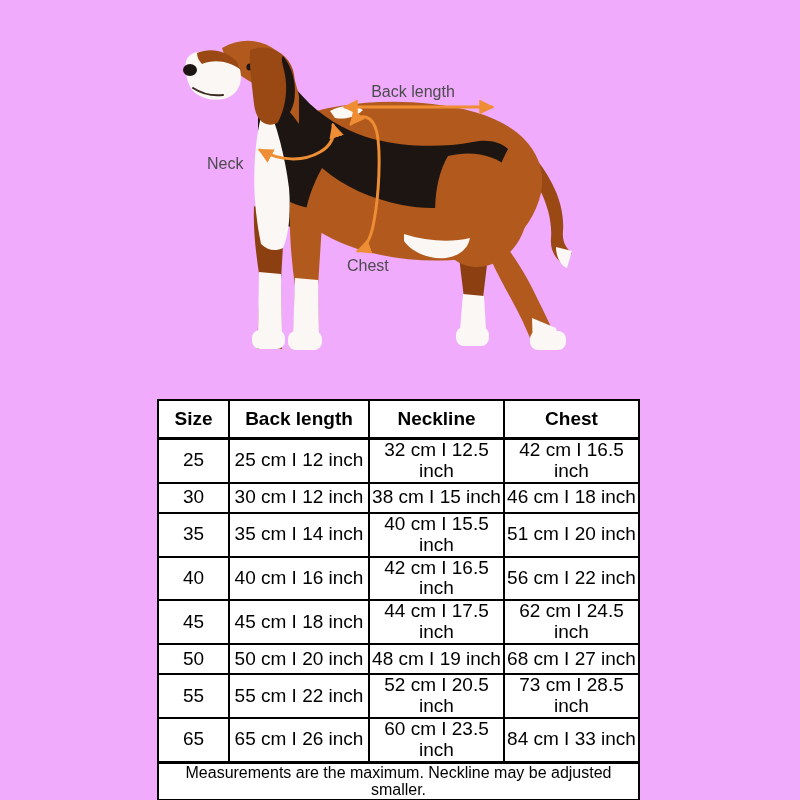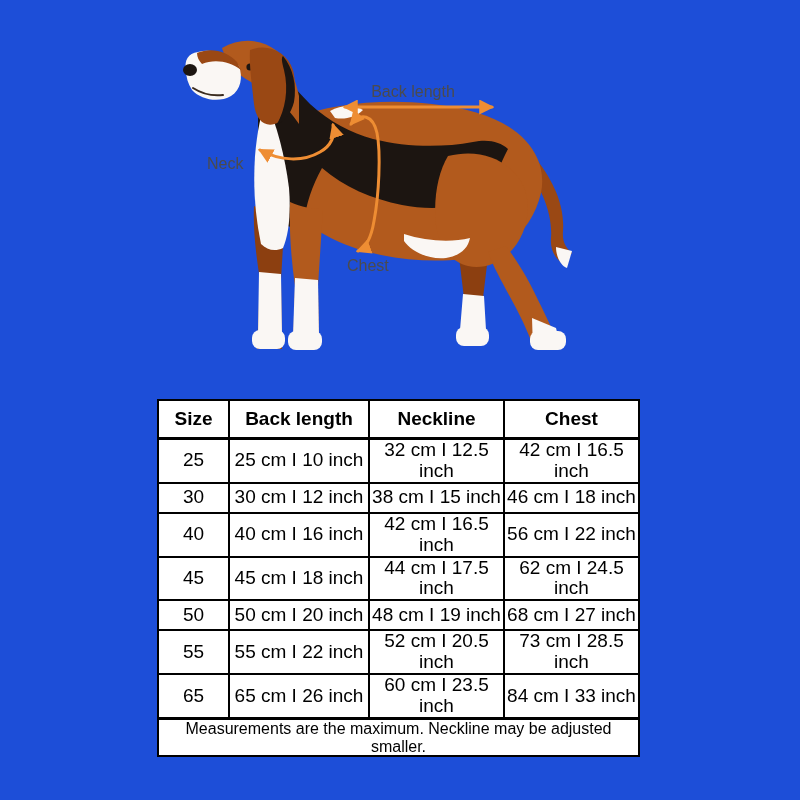--- a/index.html
+++ b/index.html
@@ -1,17 +1,17 @@
 <!DOCTYPE html>
 <html style="--c-arrow: #EE8D33; --c-label: #4B4B4D; --c-fur: #B25A1D; --c-furdark: #8C3F10; --c-furdeep: #9A4814; --c-coat: #1C1511; --c-white: #FAF7F4;"><head>
 <meta charset="utf-8">
 <style>
   html,body{margin:0;padding:0;background:#fff;}
   body{font-family:"Liberation Sans","DejaVu Sans",sans-serif;color:#000;}
-  .canvas{position:relative;width:800px;height:800px;background:#1d4ed8;overflow:hidden;}
+  .canvas{position:relative;width:800px;height:800px;background:#f0abfc;overflow:hidden;}
 
   
   :root{
     --c-arrow:#EE8D33; --c-label:#4B4B4D;
     --c-fur:#B25A1D; --c-furdark:#8C3F10; --c-furdeep:#9A4814;
     --c-coat:#1C1511; --c-white:#FAF7F4;
   }
 
   .dog-svg{position:absolute;left:0;top:0;width:800px;height:400px;display:block;}
   .f-fur{fill:var(--c-fur);}
@@ -114,29 +114,35 @@
       <tr>
         <th>Size</th>
         <th>Back length</th>
         <th>Neckline</th>
         <th>Chest</th>
       </tr>
     </thead>
     <tbody>
       <tr>
         <td class="col-size">25</td>
-        <td>25 cm I 10 inch</td>
+        <td>25 cm I 12 inch</td>
         <td>32 cm I 12.5 inch</td>
         <td>42 cm I 16.5 inch</td>
       </tr>
       <tr>
         <td class="col-size">30</td>
         <td>30 cm I 12 inch</td>
         <td>38 cm I 15 inch</td>
         <td>46 cm I 18 inch</td>
+      </tr>
+      <tr>
+        <td class="col-size">35</td>
+        <td>35 cm I 14 inch</td>
+        <td>40 cm I 15.5 inch</td>
+        <td>51 cm I 20 inch</td>
       </tr>
       <tr>
         <td class="col-size">40</td>
         <td>40 cm I 16 inch</td>
         <td>42 cm I 16.5 inch</td>
         <td>56 cm I 22 inch</td>
       </tr>
       <tr>
         <td class="col-size">45</td>
         <td>45 cm I 18 inch</td>

